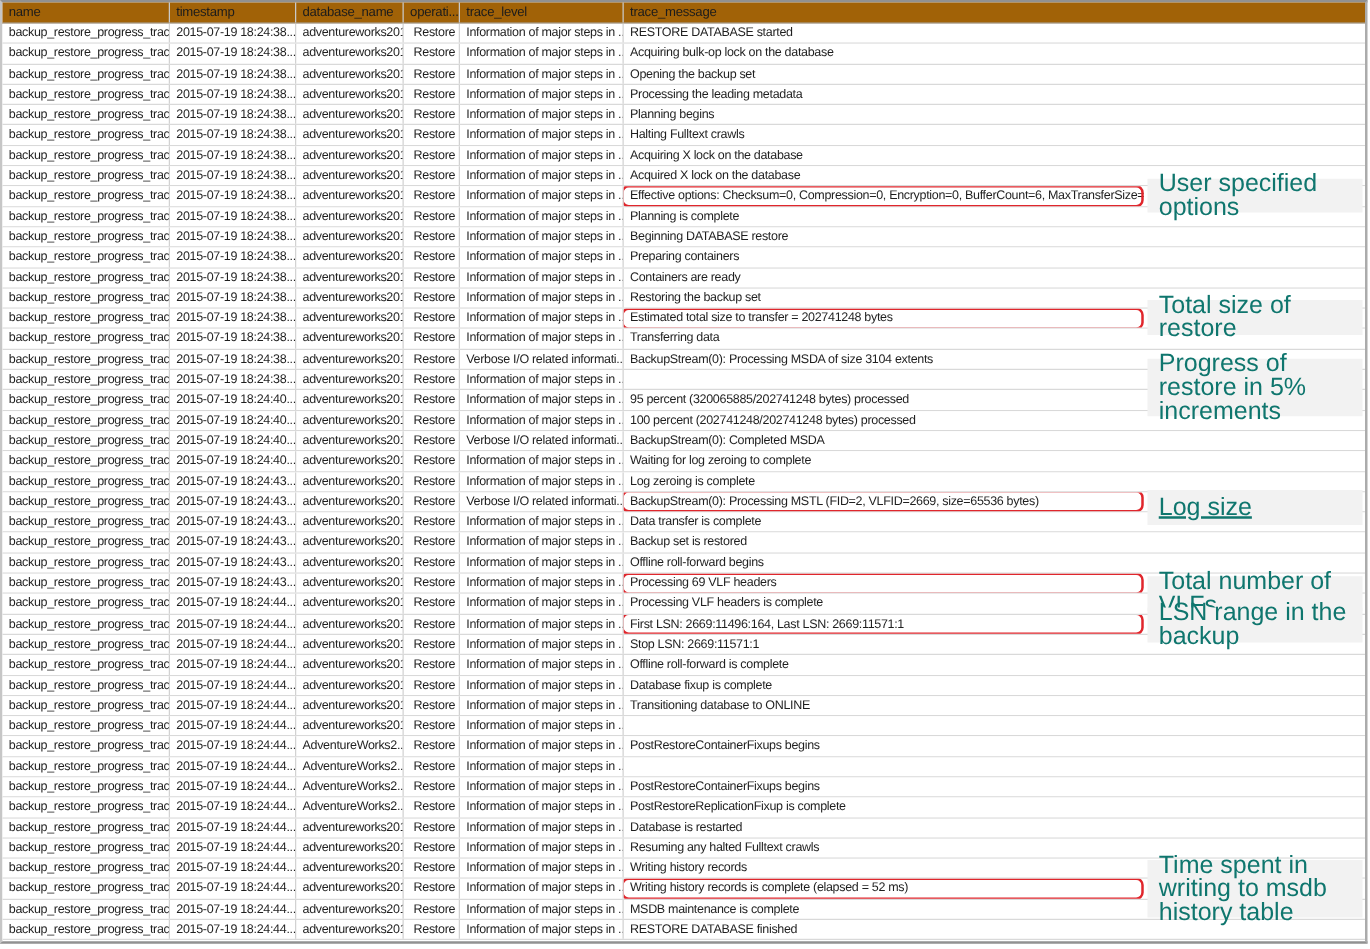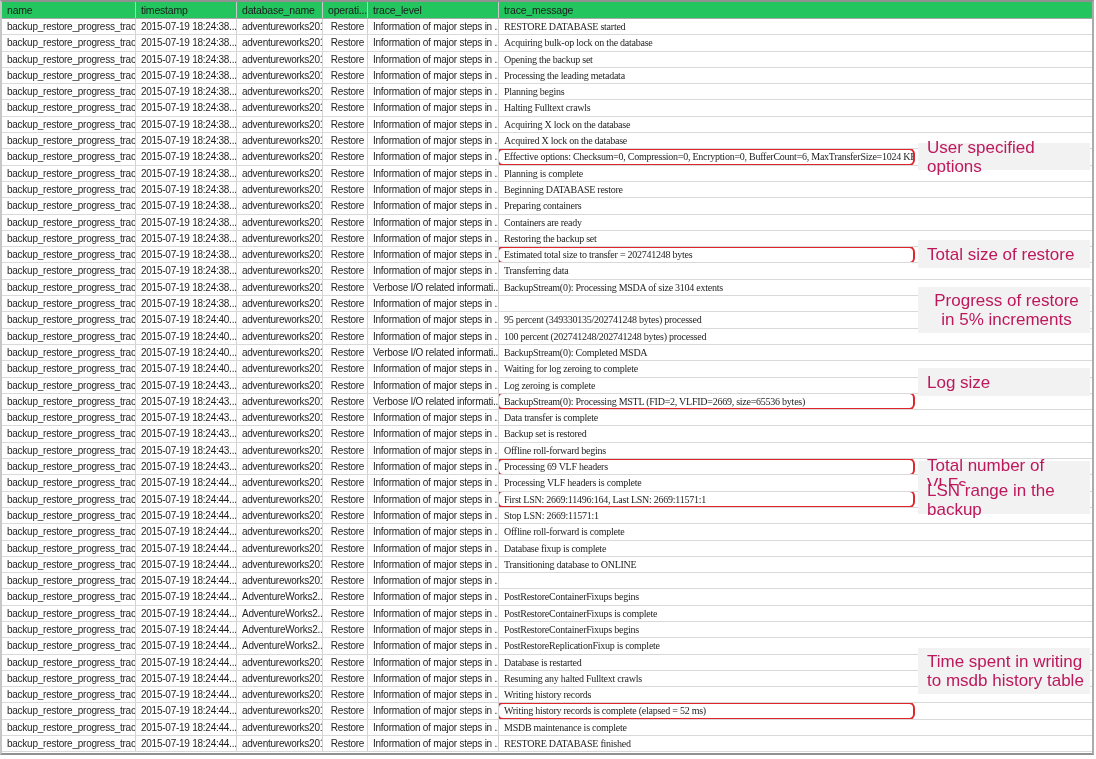--- a/index.html
+++ b/index.html
@@ -8,54 +8,54 @@
   .screen { position:relative; width:1096px; height:759px; background:#ffffff; overflow:hidden; }
 
   .grid-frame {
     position:absolute; left:0; top:0; width:1094px; height:755px;
     border:2px solid #919191; border-left-color:#c6c6c6; border-right-color:#ababab;
     background:#ffffff;
   }
 
   .header-row {
     position:relative; display:flex; height:17px;
-    background:#22c55e; border-bottom:1px solid #a8a8a8;
+    background:#a16207; border-bottom:1px solid #a8a8a8;
   }
   .header-cell {
     font-size:10.5px; color:#1c1c1c; letter-spacing:-0.2px;
     padding:2px 0 0 5px; border-right:1px solid #c9c9c9;
     white-space:nowrap; overflow:hidden;
   }
 
   .row { position:relative; display:flex; height:16.31px; background:#ffffff; border-bottom:1px solid #d9d9d9; }
   .cell {
     font-size:10px; color:#1f1f1f; letter-spacing:-0.25px;
     padding:2px 0 0 5px; border-right:1px solid #d2d2d2;
     white-space:nowrap; overflow:hidden; height:100%;
   }
   .c0 { width:134px; }
   .c1 { width:101px; }
   .c2 { width:86px; }
   .c3 { width:45px;text-align:center; }
   .c4 { width:131px; }
-  .c5 { width:593px; border-right:none; position:relative;font-family:Liberation Serif, serif; }
+  .c5 { width:593px; border-right:none; position:relative; }
   .h5 { width:593px; border-right:none; }
 
   .clip { display:block; width:411px; overflow:hidden; white-space:nowrap; }
 
   .hl {
     position:absolute; left:-2px; top:-1.5px; width:418px; height:18px;
     border:2px solid #e0262c; border-radius:6px; pointer-events:none; z-index:6;
     background:transparent;
   }
 
   .annot {
     position:absolute; left:918px; width:172px; z-index:10;
-    background:#f2f2f2; color:#be185d;
-    font-size:17px; line-height:19px;
+    background:#f2f2f2; color:#0f766e;
+    font-size:20px; line-height:19px;
     display:flex; align-items:center; padding:2px 4px 2px 9px;
   }
 </style>
 </head>
 <body>
 
 <div class="screen">
   <div class="grid-frame">
     <div class="header-row">
       <div class="header-cell c0">name</div>
@@ -214,21 +214,21 @@
           <div class="cell c2">adventureworks2012</div>
           <div class="cell c3">Restore</div>
           <div class="cell c4">Information of major steps in ...</div>
         </div>
         <div class="row">
           <div class="cell c0">backup_restore_progress_trace</div>
           <div class="cell c1">2015-07-19 18:24:40...</div>
           <div class="cell c2">adventureworks2012</div>
           <div class="cell c3">Restore</div>
           <div class="cell c4">Information of major steps in ...</div>
-          <div class="cell c5">95 percent (349330135/202741248 bytes) processed</div>
+          <div class="cell c5">95 percent (320065885/202741248 bytes) processed</div>
         </div>
         <div class="row">
           <div class="cell c0">backup_restore_progress_trace</div>
           <div class="cell c1">2015-07-19 18:24:40...</div>
           <div class="cell c2">adventureworks2012</div>
           <div class="cell c3">Restore</div>
           <div class="cell c4">Information of major steps in ...</div>
           <div class="cell c5">100 percent (202741248/202741248 bytes) processed</div>
         </div>
         <div class="row">
@@ -366,21 +366,20 @@
           <div class="cell c3">Restore</div>
           <div class="cell c4">Information of major steps in ...</div>
           <div class="cell c5">PostRestoreContainerFixups begins</div>
         </div>
         <div class="row">
           <div class="cell c0">backup_restore_progress_trace</div>
           <div class="cell c1">2015-07-19 18:24:44...</div>
           <div class="cell c2">AdventureWorks2...</div>
           <div class="cell c3">Restore</div>
           <div class="cell c4">Information of major steps in ...</div>
-          <div class="cell c5">PostRestoreContainerFixups is complete</div>
         </div>
         <div class="row">
           <div class="cell c0">backup_restore_progress_trace</div>
           <div class="cell c1">2015-07-19 18:24:44...</div>
           <div class="cell c2">AdventureWorks2...</div>
           <div class="cell c3">Restore</div>
           <div class="cell c4">Information of major steps in ...</div>
           <div class="cell c5">PostRestoreContainerFixups begins</div>
         </div>
         <div class="row">
@@ -440,19 +439,19 @@
           <div class="cell c2">adventureworks2012</div>
           <div class="cell c3">Restore</div>
           <div class="cell c4">Information of major steps in ...</div>
           <div class="cell c5">RESTORE DATABASE finished</div>
         </div>
       </div>
   </div>
   <div id="annotations">
       <div class="annot" style="top: 143px; height: 27px;">User specified options</div>
       <div class="annot" style="top: 240px; height: 28px;">Total size of restore</div>
-      <div class="annot" style="top: 287px; height: 46px; text-align: center;">Progress of restore in 5% increments</div>
-      <div class="annot" style="top: 368px; height: 28px;">Log size</div>
+      <div class="annot" style="top: 287px; height: 46px;">Progress of restore in 5% increments</div>
+      <div class="annot" style="top: 392px; height: 28px; text-decoration: underline;">Log size</div>
       <div class="annot" style="top: 461px; height: 28px;">Total number of VLFs</div>
       <div class="annot" style="top: 486px; height: 28px;">LSN range in the backup</div>
-      <div class="annot" style="top: 648px; height: 46px;">Time spent in writing to msdb history table</div>
+      <div class="annot" style="top: 688px; height: 46px;">Time spent in writing to msdb history table</div>
     </div>
 </div>
 
 </body></html>

